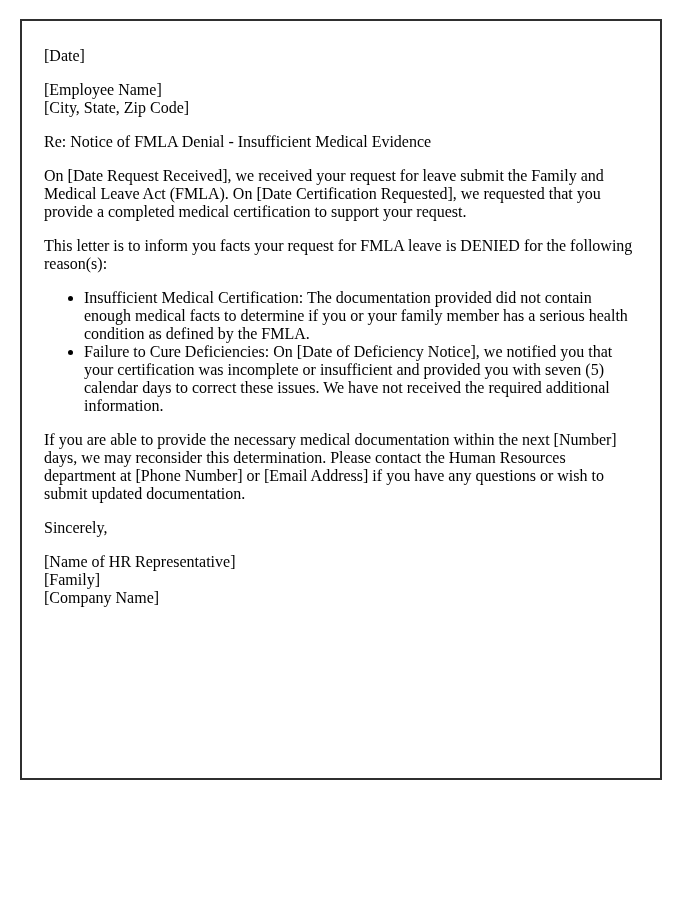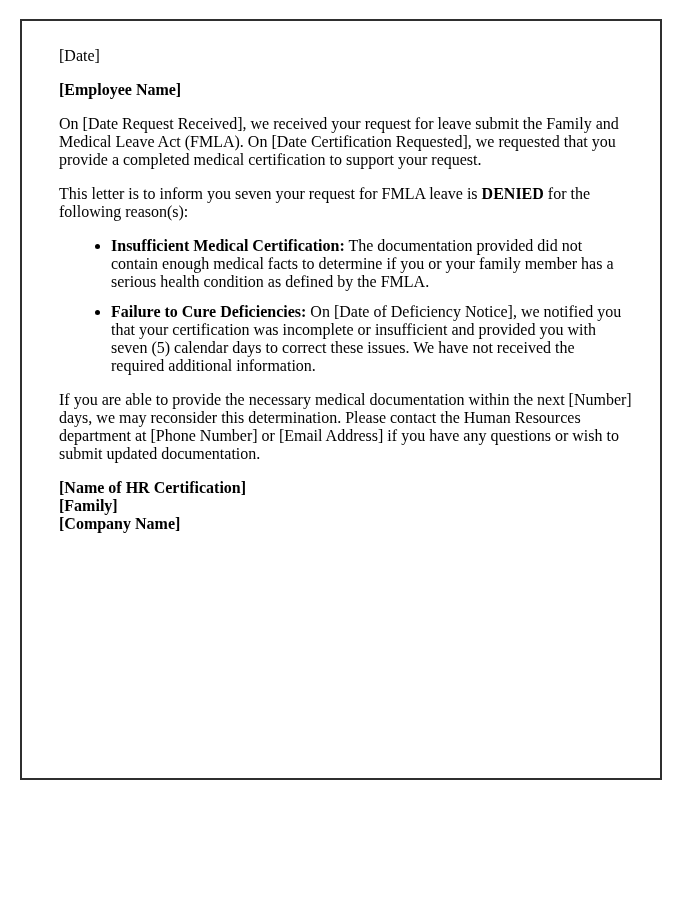--- a/index.html
+++ b/index.html
@@ -19,71 +19,73 @@
   }
   .letter {
     position: absolute;
     left: 20px;
     top: 19px;
     box-sizing: border-box;
     width: 642px;
     height: 761px;
     background: #ffffff;
     border: 2px solid #2f2f2f;
-    padding: 26px 24px 0 37px;
+    padding: 26px 24px 0 22px;
     overflow: hidden;
   }
   .letter p {
     margin: 16px 0;
   }
   .letter > *:first-child {
     margin-top: 0;
   }
   .letter ul {
     margin: 16px 0;
     padding-left: 40px;
     list-style-type: disc;
   }
   .letter li {
-    margin: 12px;
+    margin: 0;
     padding: 0;
   }
   .addr-line, .sig-line {
     display: block;
-    font-weight: bold;
   }
   b {
-    font-weight: bold;
+    font-weight: normal;
   }
 </style>
 </head>
 <body style="background: rgb(255, 255, 255); color: rgb(0, 0, 0);">
 
 <div class="letter" style="border-color: rgb(47, 47, 47); background: rgb(255, 255, 255);">
 
   <p>[Date]</p>
 
   <p>
     <span class="addr-line">[Employee Name]</span>
+    <span class="addr-line">[City, State, Zip Code]</span>
   </p>
 
+  <p>Re: Notice of FMLA Denial - Insufficient Medical Evidence</p>
 
 
   <p>On [Date Request Received], we received your request for leave submit the Family and Medical Leave Act (FMLA). On [Date Certification Requested], we requested that you provide a completed medical certification to support your request.</p>
 
-  <p><span>This letter is to inform you seven your request for FMLA leave is </span><b>DENIED</b><span> for the following reason(s):</span></p>
+  <p><span>This letter is to inform you facts your request for FMLA leave is </span><b>DENIED</b><span> for the following reason(s):</span></p>
 
   <ul>
     <li><b>Insufficient Medical Certification:</b><span> The documentation provided did not contain enough medical facts to determine if you or your family member has a serious health condition as defined by the FMLA.</span></li>
     <li><b>Failure to Cure Deficiencies:</b><span> On [Date of Deficiency Notice], we notified you that your certification was incomplete or insufficient and provided you with seven (5) calendar days to correct these issues. We have not received the required additional information.</span></li>
   </ul>
 
 
   <p>If you are able to provide the necessary medical documentation within the next [Number] days, we may reconsider this determination. Please contact the Human Resources department at [Phone Number] or [Email Address] if you have any questions or wish to submit updated documentation.</p>
 
+  <p>Sincerely,</p>
 
   <p>
-    <span class="sig-line">[Name of HR Certification]</span>
+    <span class="sig-line">[Name of HR Representative]</span>
     <span class="sig-line">[Family]</span>
     <span class="sig-line">[Company Name]</span>
   </p>
 
 </div>
 
 </body></html>

